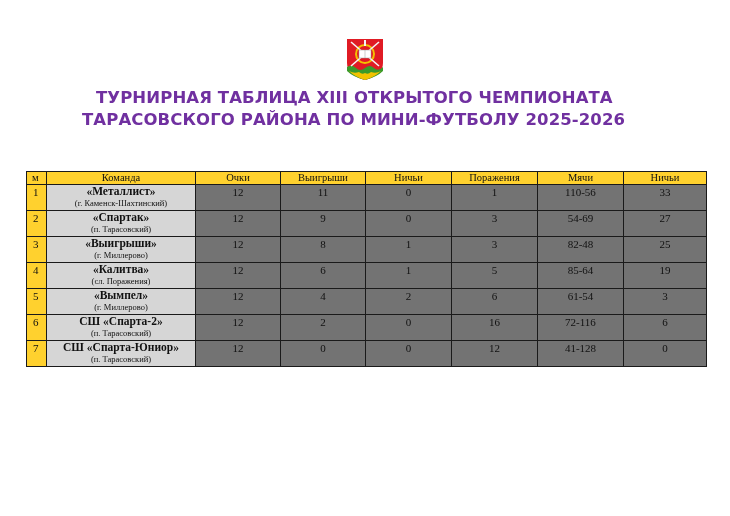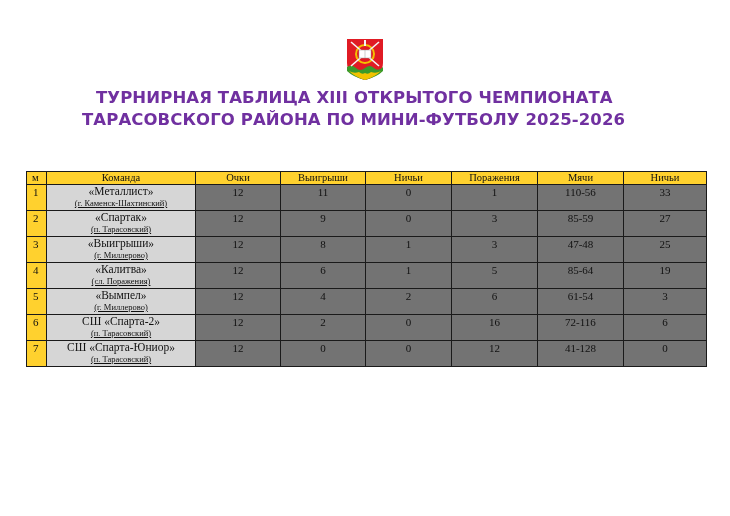--- a/index.html
+++ b/index.html
@@ -8,22 +8,22 @@
   .title { position: absolute; left: 0; width: 730px; font-family: "DejaVu Sans", sans-serif; font-weight: bold; color: #7030a0; font-size: 16.5px; letter-spacing: 0.1px; white-space: nowrap; }
   .title.l1 { top: 88px; left: 96px; }
   .title.l2 { top: 110px; left: 82px; }
   table.standings { position: absolute; left: 26px; top: 171px; border-collapse: collapse; table-layout: fixed; width: 680px; }
   table.standings td, table.standings th { border: 1px solid #1a1a1a; padding: 0; text-align: center; vertical-align: top; font-size: 11px; color: #111; font-weight: normal; }
   table.standings th { background: #ffd12e; height: 12px; line-height: 12px; font-size: 10.5px; }
   table.standings tr.row td { height: 25px; }
   td.place { background: #ffd12e; text-align: left !important; padding-left: 6px !important; line-height: 14px; }
   td.team { background: #d6d6d6; }
   td.stat { background: #737373; line-height: 14px; }
-  .team-name { display: block; font-weight: normal; font-size: 11.5px; line-height: 13px; }
-  .team-city { display: block; font-size: 8.5px; line-height: 11px; text-decoration: underline; }
+  .team-name { display: block; font-weight: bold; font-size: 11.5px; line-height: 13px; }
+  .team-city { display: block; font-size: 8.5px; line-height: 11px; }
 </style>
 </head>
 <body>
 
 <div class="emblem">
   <svg width="44" height="44" viewBox="0 0 44 44">
     <path d="M4 2 H40 V26 Q40 38 22 43 Q4 38 4 26 Z" fill="#e01b24"></path>
     <path d="M4 30 Q9 27 13 31 Q17 35 22 31 Q27 27 31 31 Q35 35 40 30 V34 Q34 40 22 43 Q10 40 4 34 Z" fill="#3a9a2a"></path>
     <path d="M6 34 Q12 40 22 43 Q32 40 38 34 Q33 37 28 35 Q25 38 22 36 Q19 38 16 35 Q11 37 6 34Z" fill="#f2c200"></path>
     <circle cx="22" cy="17" r="9" fill="none" stroke="#f2c200" stroke-width="2"></circle>
@@ -78,34 +78,34 @@
     <tr class="row">
       <td class="place">2</td>
       <td class="team">
           <span class="team-name">«Спартак»</span>
           <span class="team-city">(п. Тарасовский)</span>
         </td>
       <td class="stat">12</td>
       <td class="stat">9</td>
       <td class="stat">0</td>
       <td class="stat">3</td>
-      <td class="stat">85-59</td>
+      <td class="stat">54-69</td>
       <td class="stat">27</td>
     </tr>
     <tr class="row">
       <td class="place">3</td>
       <td class="team">
           <span class="team-name">«Выигрыши»</span>
           <span class="team-city">(г. Миллерово)</span>
         </td>
       <td class="stat">12</td>
       <td class="stat">8</td>
       <td class="stat">1</td>
       <td class="stat">3</td>
-      <td class="stat">47-48</td>
+      <td class="stat">82-48</td>
       <td class="stat">25</td>
     </tr>
     <tr class="row">
       <td class="place">4</td>
       <td class="team">
           <span class="team-name">«Калитва»</span>
           <span class="team-city">(сл. Поражения)</span>
         </td>
       <td class="stat">12</td>
       <td class="stat">6</td>

